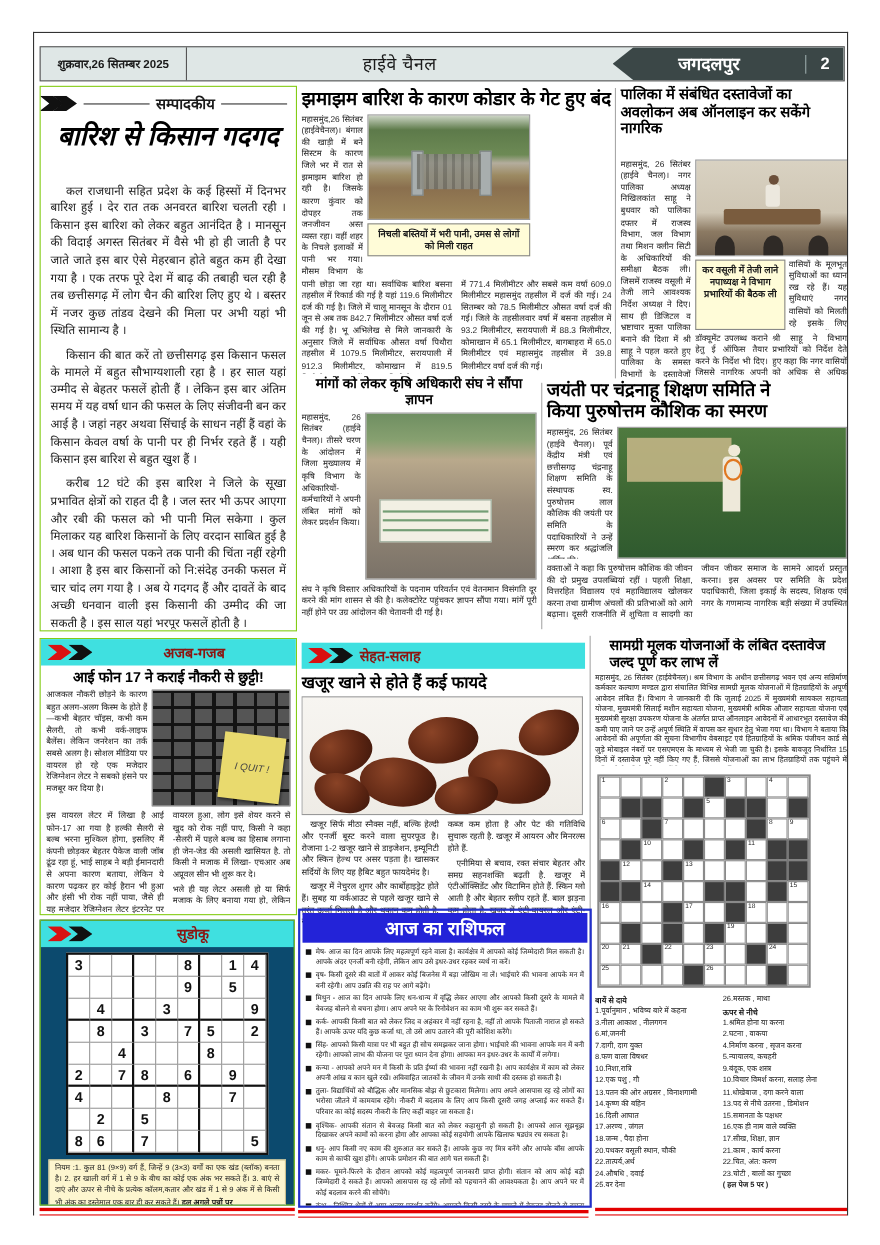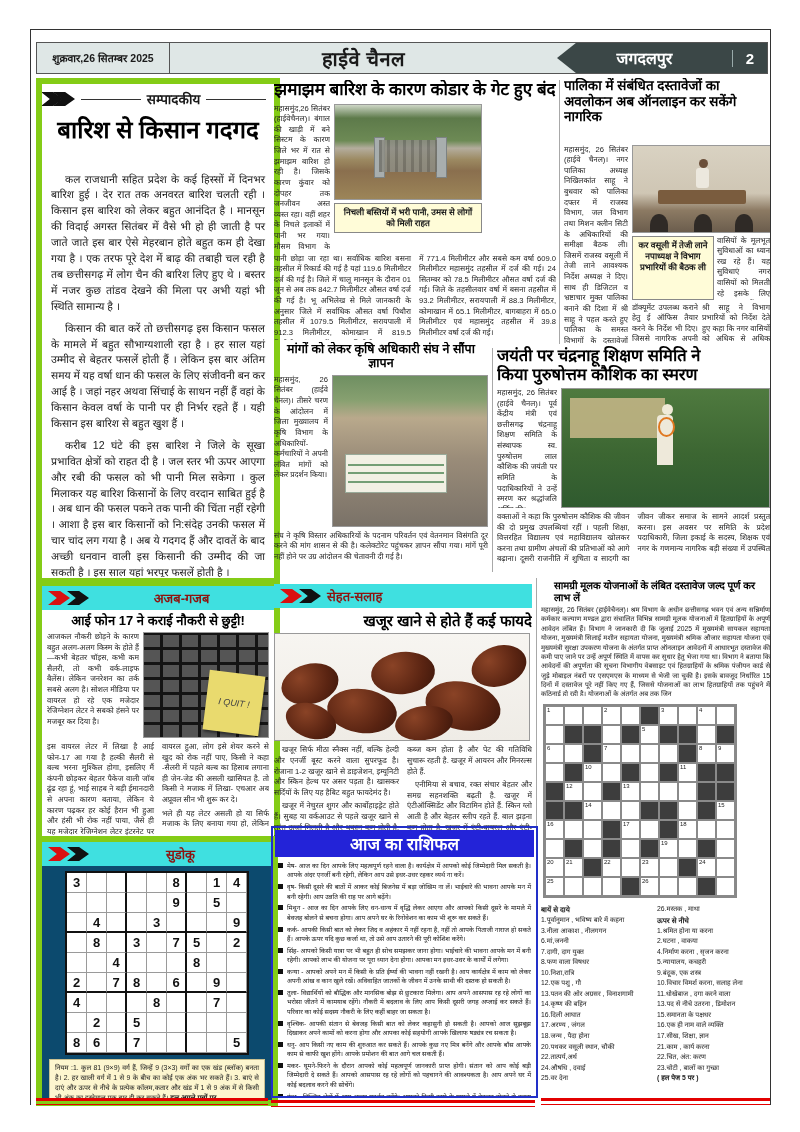--- a/index.html
+++ b/index.html
@@ -5,44 +5,44 @@
   html,body{margin:0;padding:0;background:#fff;}
   .page{position:relative;width:800px;height:1132px;background:#fff;
         font-family:"Liberation Sans","DejaVu Sans",sans-serif;color:#1a1a1a;overflow:hidden;}
   .abs{position:absolute;}
   .jt{text-align:justify;}
   .ovh{overflow:hidden;}
   
   .hdrbar{display:flex;align-items:stretch;background:#dfe7e6;border:1.5px solid #555;}
   .hdr-date{width:132px;border-right:1.5px solid #555;display:flex;align-items:center;justify-content:center;
             font-weight:bold;font-size:10.5px;}
-  .hdr-title{flex:1;display:flex;align-items:center;justify-content:center;font-weight:bold;font-size:20px;letter-spacing:.5px;}
+  .hdr-title{flex:1;display:flex;align-items:center;justify-content:center;font-weight:normal;font-size:16px;letter-spacing:.5px;}
   .hdr-city{width:210px;background:#3b4747;color:#fff;display:flex;align-items:center;
             clip-path:polygon(0 50%,9% 0,100% 0,100% 100%,9% 100%);}
   .hdr-city .city{flex:1;text-align:center;font-weight:bold;font-size:16px;}
   .hdr-city .pnum{width:34px;border-left:1px solid #9aa;text-align:center;font-weight:bold;font-size:15px;}
   
-  .box{border:6px solid #84cc16;background:#fff;}
+  .box{border:1px solid #84cc16;background:#fff;}
   .chev{display:inline-block;width:22px;height:14px;clip-path:polygon(0 0,55% 0,100% 50%,55% 100%,0 100%,40% 50%);}
   .chev.red{background:#d91111;}
   .chev.blk{background:#111;margin-left:-9px;}
   .band{background:#3fe0e0;display:flex;align-items:center;gap:6px;padding:2px 6px;height:20px;}
   .band .btitle{color:#8d1410;font-weight:bold;font-size:13px;flex:1;text-align:center;}
   .headline{font-weight:bold;color:#000;line-height:1.15;}
   .bodytxt{font-size:7.6px;line-height:1.4;color:#222;}
   .caption{background:#fffcd8;border:1px solid #888;font-weight:bold;font-size:8.5px;text-align:center;
            padding:3px 4px;line-height:1.3;}
   .twocol{column-count:2;column-gap:8px;column-rule:none;}
   .vline{width:0;border-left:1px solid #a8a8a8;}
   .redline{border-top:3px solid #e30000;border-bottom:1.5px solid #e30000;height:2.5px;}
   
   .ed-head{display:flex;align-items:center;gap:6px;padding:6px 8px 0 8px;}
   .ed-head .rule{flex:1;border-top:1.5px solid #333;}
   .ed-label{font-weight:bold;font-size:13.5px;}
-  .ed-headline{font-size:24px;text-align:center;margin:8px 4px 6px 4px;}
+  .ed-headline{font-size:24px;text-align:center;margin:8px 4px 6px 4px;font-style:italic;}
   .ed-body{font-size:10.6px;line-height:1.5;padding:0 9px;}
   .ed-body p{margin:0 0 6px 0;text-indent:14px;}
   
   .photo{position:relative;overflow:hidden;border:1px solid #999;}
   .ph-flood{background:linear-gradient(180deg,#cdd6c6 0%,#5d7a4a 14%,#6d8a55 38%,#b4ad9d 46%,#9c8a62 58%,#8a6f4e 70%,#9c8558 100%);}
   .ph-flood .pillar{position:absolute;top:34%;width:9px;height:42%;background:#a8aeae;border:1px solid #7c8282;}
   .ph-flood .gate{position:absolute;top:38%;left:30%;width:40%;height:34%;
       background:repeating-linear-gradient(90deg,#71716a 0 3px,#8d8d84 3px 8px);opacity:.85;}
   .ph-meet{background:linear-gradient(180deg,#d9d2c2 0%,#cfc6b4 55%,#8c7a63 75%,#6b5d4d 100%);}
   .ph-meet .desk{position:absolute;left:18%;top:52%;width:64%;height:16%;background:#7a5c3e;border-radius:2px;}
@@ -223,42 +223,42 @@
         <p style="margin:0 0 3px 0;">भले ही यह लेटर असली हो या सिर्फ मजाक के लिए बनाया गया हो, लेकिन इसने इंटरनेट पर एक नई बहस छेड़ दी है—क्या आजकल की युवा पीढ़ी के लिए महंगे गैजेट्स नौकरी बदलने की वजह बन सकते हैं? जवाब चाहे जो भी हो, लेकिन इस लेटर ने लोगों का दिल जरूर जीत लिया. यह मजेदार रेजिग्नेशन लेटर सिर्फ एक हंसी का कारण नहीं बल्कि इस बात का सबूत है कि आई फोन हर चीज़ को हल्के-फुल्के अंदाज़ में लेने का हुनर रखती है.</p>
       </div>
   </div>
 
   <div class="abs ovh" style="left:274px;top:584px;width:258px;height:288px;">
     <div class="band">
       <span class="chev red"></span>
         <span class="chev blk"></span>
       <span class="btitle" style="text-align:left;">सेहत-सलाह</span>
     </div>
-    <div class="headline" style="font-size:15px;text-align:right;margin:4px 0;">खजूर खाने से होते हैं कई फायदे</div>
+    <div class="headline" style="font-size:15px;text-align:left;margin:4px 0;">खजूर खाने से होते हैं कई फायदे</div>
     <div class="photo ph-dates" style="width:254px;height:106px;">
       <div class="fruit" style="left:6px;top:30px;width:58px;height:40px;transform:rotate(-15deg);"></div>
       <div class="fruit" style="left:52px;top:55px;width:70px;height:44px;transform:rotate(8deg);"></div>
       <div class="fruit" style="left:96px;top:18px;width:64px;height:42px;transform:rotate(-6deg);"></div>
       <div class="fruit" style="left:150px;top:48px;width:76px;height:48px;transform:rotate(12deg);"></div>
       <div class="fruit" style="left:196px;top:12px;width:56px;height:40px;transform:rotate(-18deg);"></div>
       <div class="fruit" style="left:10px;top:70px;width:52px;height:34px;transform:rotate(20deg);"></div>
       <div class="fruit" style="left:120px;top:72px;width:58px;height:34px;transform:rotate(-8deg);"></div>
     </div>
     <div class="bodytxt jt twocol ovh" style="margin-top:4px;height:104px;">
 
     <p style="margin:0 0 3px 0;text-indent:8px;">खजूर सिर्फ मीठा स्नैक्स नहीं, बल्कि हेल्दी और एनर्जी बूस्ट करने वाला सुपरफूड है। रोजाना 1-2 खजूर खाने से डाइजेशन, इम्यूनिटी और स्किन हेल्थ पर असर पड़ता है। खासकर सर्दियों के लिए यह हैबिट बहुत फायदेमंद है।</p>
         <p style="margin:0 0 3px 0;text-indent:8px;">खजूर में नेचुरल शुगर और कार्बोहाइड्रेट होते हैं। सुबह या वर्कआउट से पहले खजूर खाने से तुरंत ऊर्जा मिलती है और थकान कम होती है. खजूर में फाइबर भरपूर होता है. खजूर खाने से कब्ज कम होता है और पेट की गतिविधि सुचारू रहती है. खजूर में आयरन और मिनरल्स होते हैं.</p>
         <p style="margin:0 0 3px 0;text-indent:8px;">एनीमिया से बचाव, रक्त संचार बेहतर और समग्र सहनशक्ति बढ़ती है. खजूर में एंटीऑक्सिडेंट और विटामिन होते हैं. स्किन ग्लो आती है और बेहतर स्लीप रहते हैं. बाल झड़ना कम होता है. खजूर में एंटी-वायरल और एंटी-बैक्टीरियल गुण होते हैं. मौसमी संक्रमण से बचाव, रोग प्रतिरोधक क्षमता मजबूत और ऊर्जा उच्च रहती है.</p>
       </div>
   </div>
 
   <div class="abs vline" style="left:536px;top:578px;height:517px;"></div>
 
   <div class="abs ovh" style="left:541px;top:580px;width:229px;height:116px;">
-    <div class="headline" style="font-size:10px;padding-left:13px;">सामग्री मूलक योजनाओं के लंबित दस्तावेज जल्द पूर्ण कर लाभ लें</div>
+    <div class="headline" style="font-size:13px;padding-left:13px;">सामग्री मूलक योजनाओं के लंबित दस्तावेज जल्द पूर्ण कर लाभ लें</div>
     <div class="jt ovh" style="font-size:6.8px;line-height:1.38;margin-top:2px;height:98px;">महासमुंद, 26 सितंबर (हाईवेचैनल)। श्रम विभाग के अधीन छत्तीसगढ़ भवन एवं अन्य सन्निर्माण कर्मकार कल्याण मण्डल द्वारा संचालित विभिन्न सामग्री मूलक योजनाओं में हितग्राहियों के अपूर्ण आवेदन लंबित हैं। विभाग ने जानकारी दी कि जुलाई 2025 में मुख्यमंत्री सायकल सहायता योजना, मुख्यमंत्री सिलाई मशीन सहायता योजना, मुख्यमंत्री श्रमिक औजार सहायता योजना एवं मुख्यमंत्री सुरक्षा उपकरण योजना के अंतर्गत प्राप्त ऑनलाइन आवेदनों में आधारभूत दस्तावेज की कमी पाए जाने पर उन्हें अपूर्ण स्थिति में वापस कर सुधार हेतु भेजा गया था। विभाग ने बताया कि आवेदनों की अपूर्णता की सूचना विभागीय वेबसाइट एवं हितग्राहियों के श्रमिक पंजीयन कार्ड से जुड़े मोबाइल नंबरों पर एसएमएस के माध्यम से भेजी जा चुकी है। इसके बावजूद निर्धारित 15 दिनों में दस्तावेज पूरे नहीं किए गए हैं, जिससे योजनाओं का लाभ हितग्राहियों तक पहुंचने में कठिनाई हो रही है। योजनाओं के अंतर्गत अब तक जिन</div>
   </div>
 
   <div class="abs ovh" style="left:541px;top:700px;width:229px;height:392px;">
     <div class="xgrid">
         <div class="xcell">
           <span>1</span>
         </div>
         <div class="xcell"></div>
         <div class="xcell"></div>

